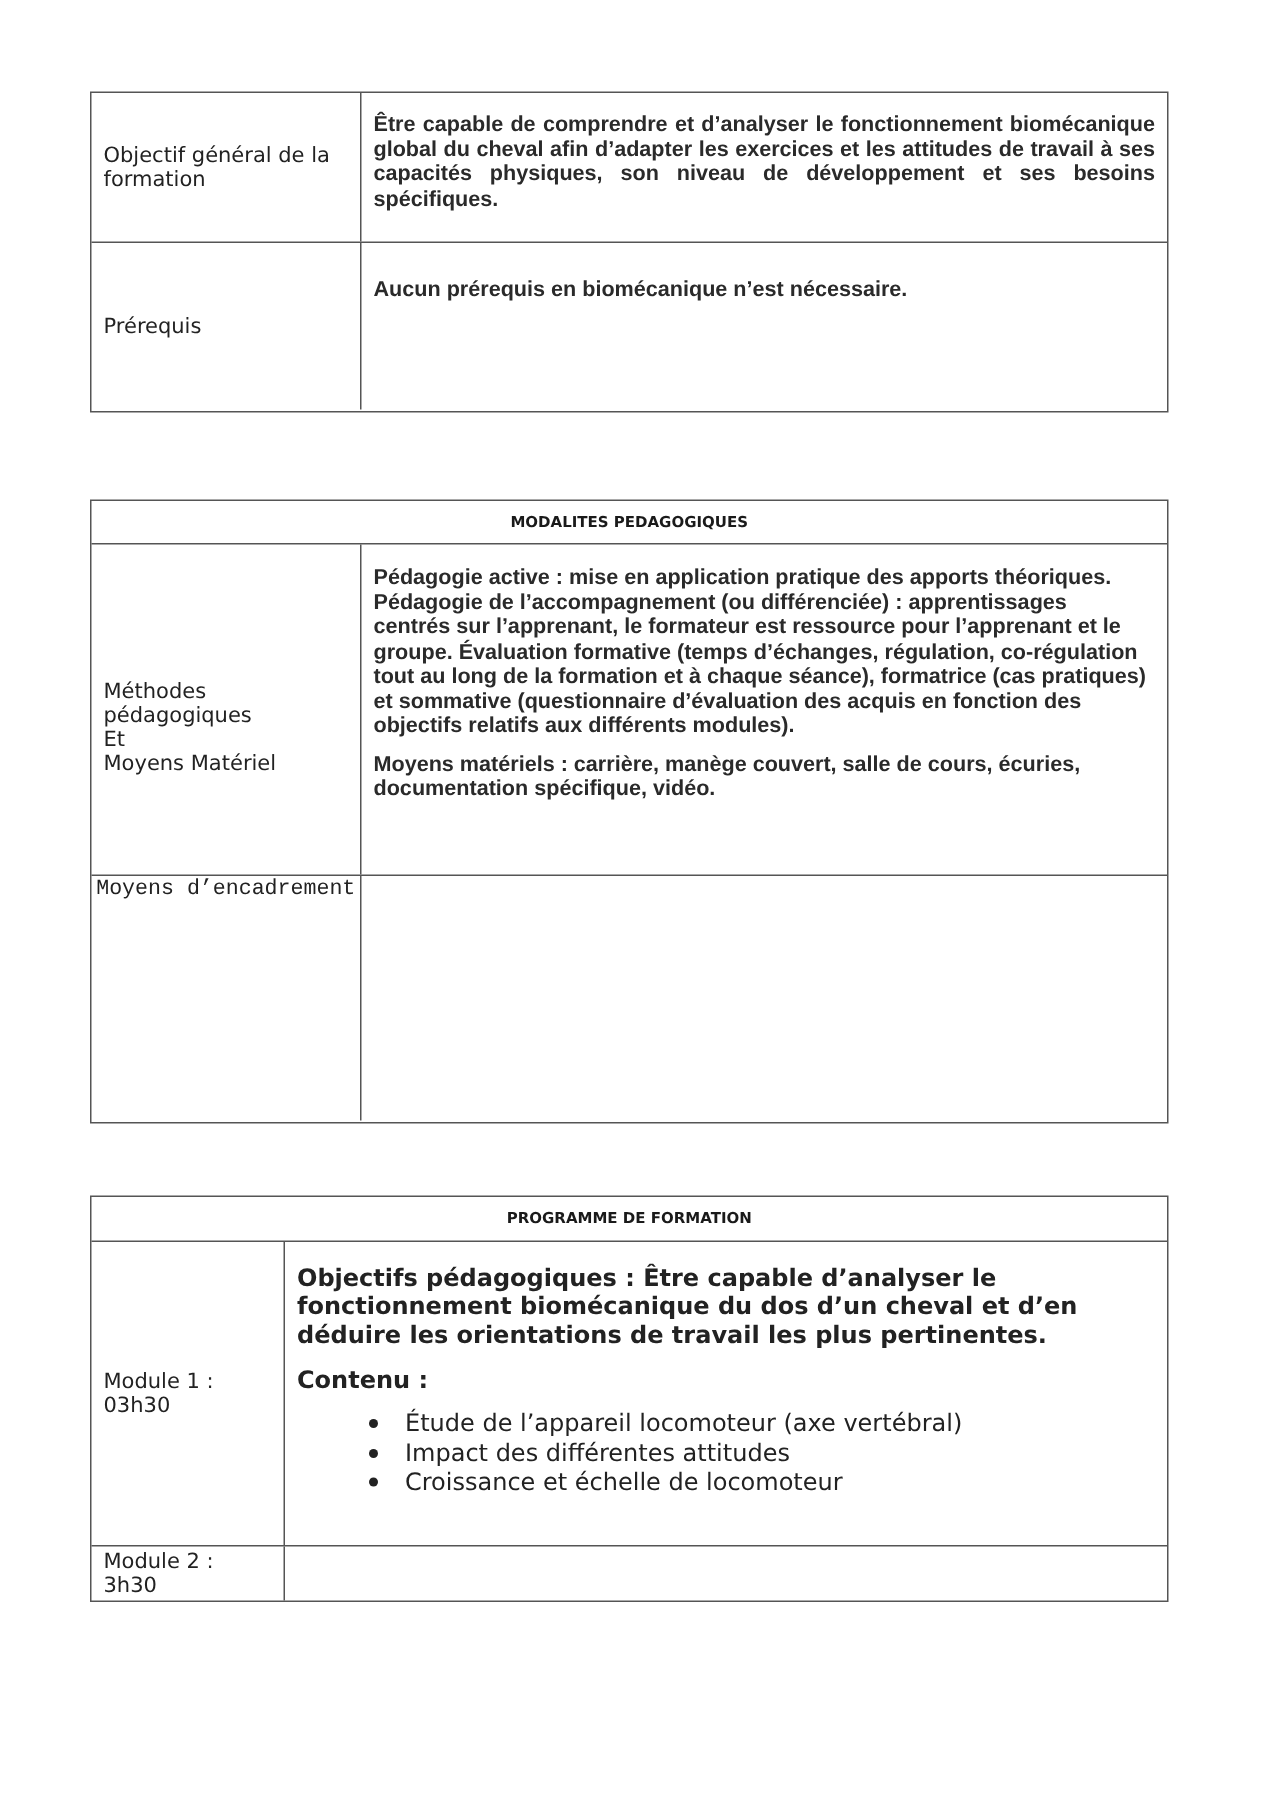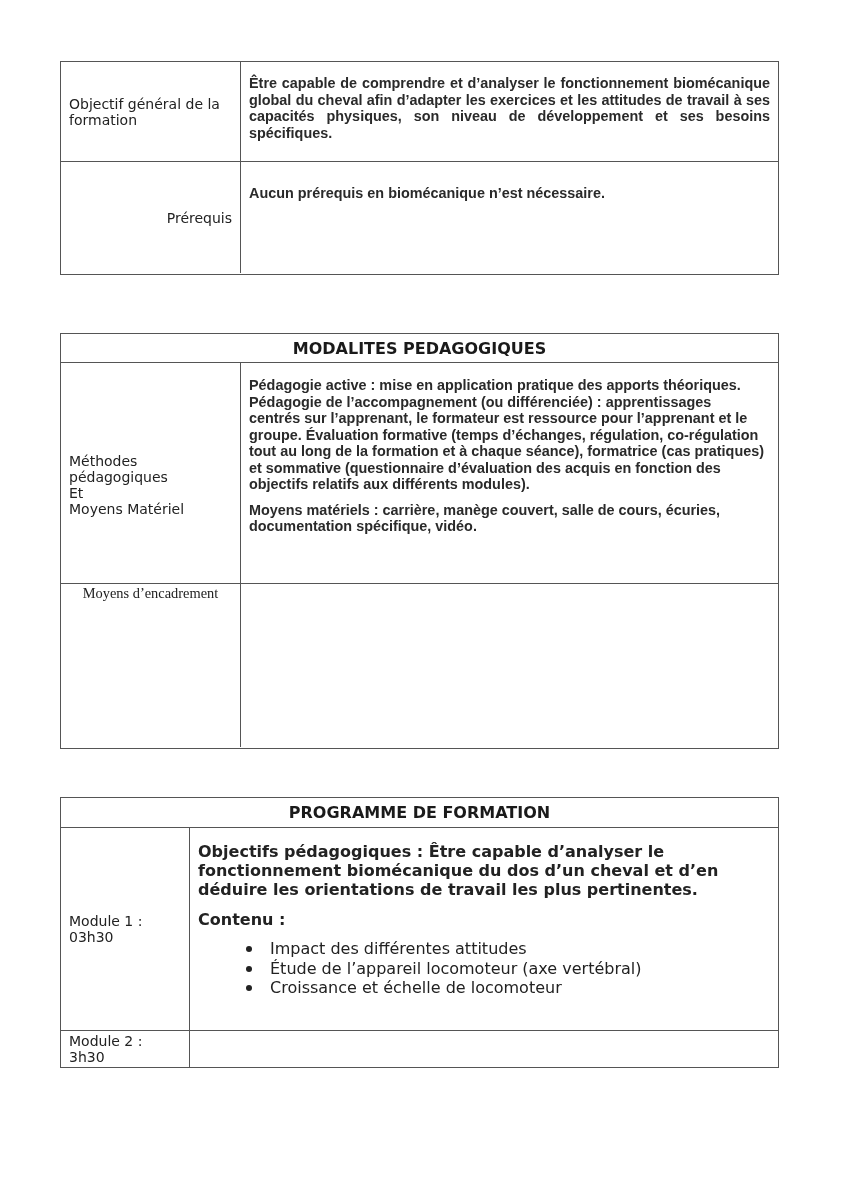--- a/index.html
+++ b/index.html
@@ -46,21 +46,21 @@
       font-family: "Liberation Sans", sans-serif;
       font-size: 14.4px;
       line-height: 16.5px;
       color: #2a2a2a;
     }
     .justify { text-align: justify; }
     .header-row {
       text-align: center;
       font-family: "DejaVu Sans", sans-serif;
       font-weight: bold;
-      font-size: 16px;
+      font-size: 10px;
       display: flex;
       align-items: center;
       justify-content: center;
       color: #1a1a1a;
     }
     .p { margin: 0; font-weight: bold; }
     .mod-content {
       font-family: "DejaVu Sans", sans-serif;
       font-size: 16px;
       line-height: 19px;
@@ -94,21 +94,21 @@
 <div class="tbl" style="top:61px; height:214px;">
   <div class="row first" style="height:99px;">
     <div class="cell-label" style="width:180px;">
       <span>Objectif général de la formation</span>
     </div>
     <div class="cell-content justify" style="padding-top:13px;">
       <p class="p">Être capable de comprendre et d’analyser le fonctionnement biomécanique global du cheval afin d’adapter les exercices et les attitudes de travail à ses capacités physiques, son niveau de développement et ses besoins spécifiques.</p>
     </div>
   </div>
   <div class="row" style="height:112px;">
-    <div class="cell-label" style="width:180px;justify-content:flex-end;">
+    <div class="cell-label" style="width:180px;">
       <span>Prérequis</span>
     </div>
     <div class="cell-content justify" style="padding-top:14px;">
       <p class="p" style="margin-top:9px;">Aucun prérequis en biomécanique n’est nécessaire.</p>
     </div>
   </div>
 </div>
 
 <div class="tbl" style="top:333px; height:416px;">
   <div class="row first header-row" style="height:28px;">
@@ -121,43 +121,43 @@
         <div>Et</div>
         <div>Moyens Matériel</div>
       </div>
     </div>
     <div class="cell-content" style="padding-top:14px; padding-right:14px;">
       <p class="p">Pédagogie active : mise en application pratique des apports théoriques. Pédagogie de l’accompagnement (ou différenciée) : apprentissages centrés sur l’apprenant, le formateur est ressource pour l’apprenant et le groupe. Évaluation formative (temps d’échanges, régulation, co-régulation tout au long de la formation et à chaque séance), formatrice (cas pratiques) et sommative (questionnaire d’évaluation des acquis en fonction des objectifs relatifs aux différents modules).</p>
       <p class="p" style="margin-top:9px;">Moyens matériels : carrière, manège couvert, salle de cours, écuries, documentation spécifique, vidéo.</p>
     </div>
   </div>
   <div class="row" style="height:164px;">
-    <div class="cell-label top" style="width:180px; font-family:Liberation Serif, serif; font-size:14.4px; justify-content:center; padding:1px 2px 0 2px;">
+    <div class="cell-label top" style="width:180px; font-family:Liberation Mono, monospace; font-size:14.4px; justify-content:center; padding:1px 2px 0 2px;">
       <span>Moyens d’encadrement</span>
     </div>
     <div class="cell-content">
       <span></span>
     </div>
   </div>
 </div>
 
 <div class="tbl" style="top:797px; height:271px;">
   <div class="row first header-row" style="height:29px;">
     <span>PROGRAMME DE FORMATION</span>
   </div>
   <div class="row" style="height:203px;">
     <div class="cell-label" style="width:129px;">
       <span>Module 1 : 03h30</span>
     </div>
     <div class="cell-content mod-content">
       <p class="p">Objectifs pédagogiques : Être capable d’analyser le fonctionnement biomécanique du dos d’un cheval et d’en déduire les orientations de travail les plus pertinentes.</p>
       <p class="p" style="margin-top:11px;">Contenu :</p>
       <ul class="bullets">
+        <li>Étude de l’appareil locomoteur (axe vertébral)</li>
         <li>Impact des différentes attitudes</li>
-        <li>Étude de l’appareil locomoteur (axe vertébral)</li>
         <li>Croissance et échelle de locomoteur</li>
       </ul>
     </div>
   </div>
   <div class="row" style="height:37px;">
     <div class="cell-label" style="width:129px;">
       <span>Module 2 : 3h30</span>
     </div>
     <div class="cell-content">
       <span></span>

